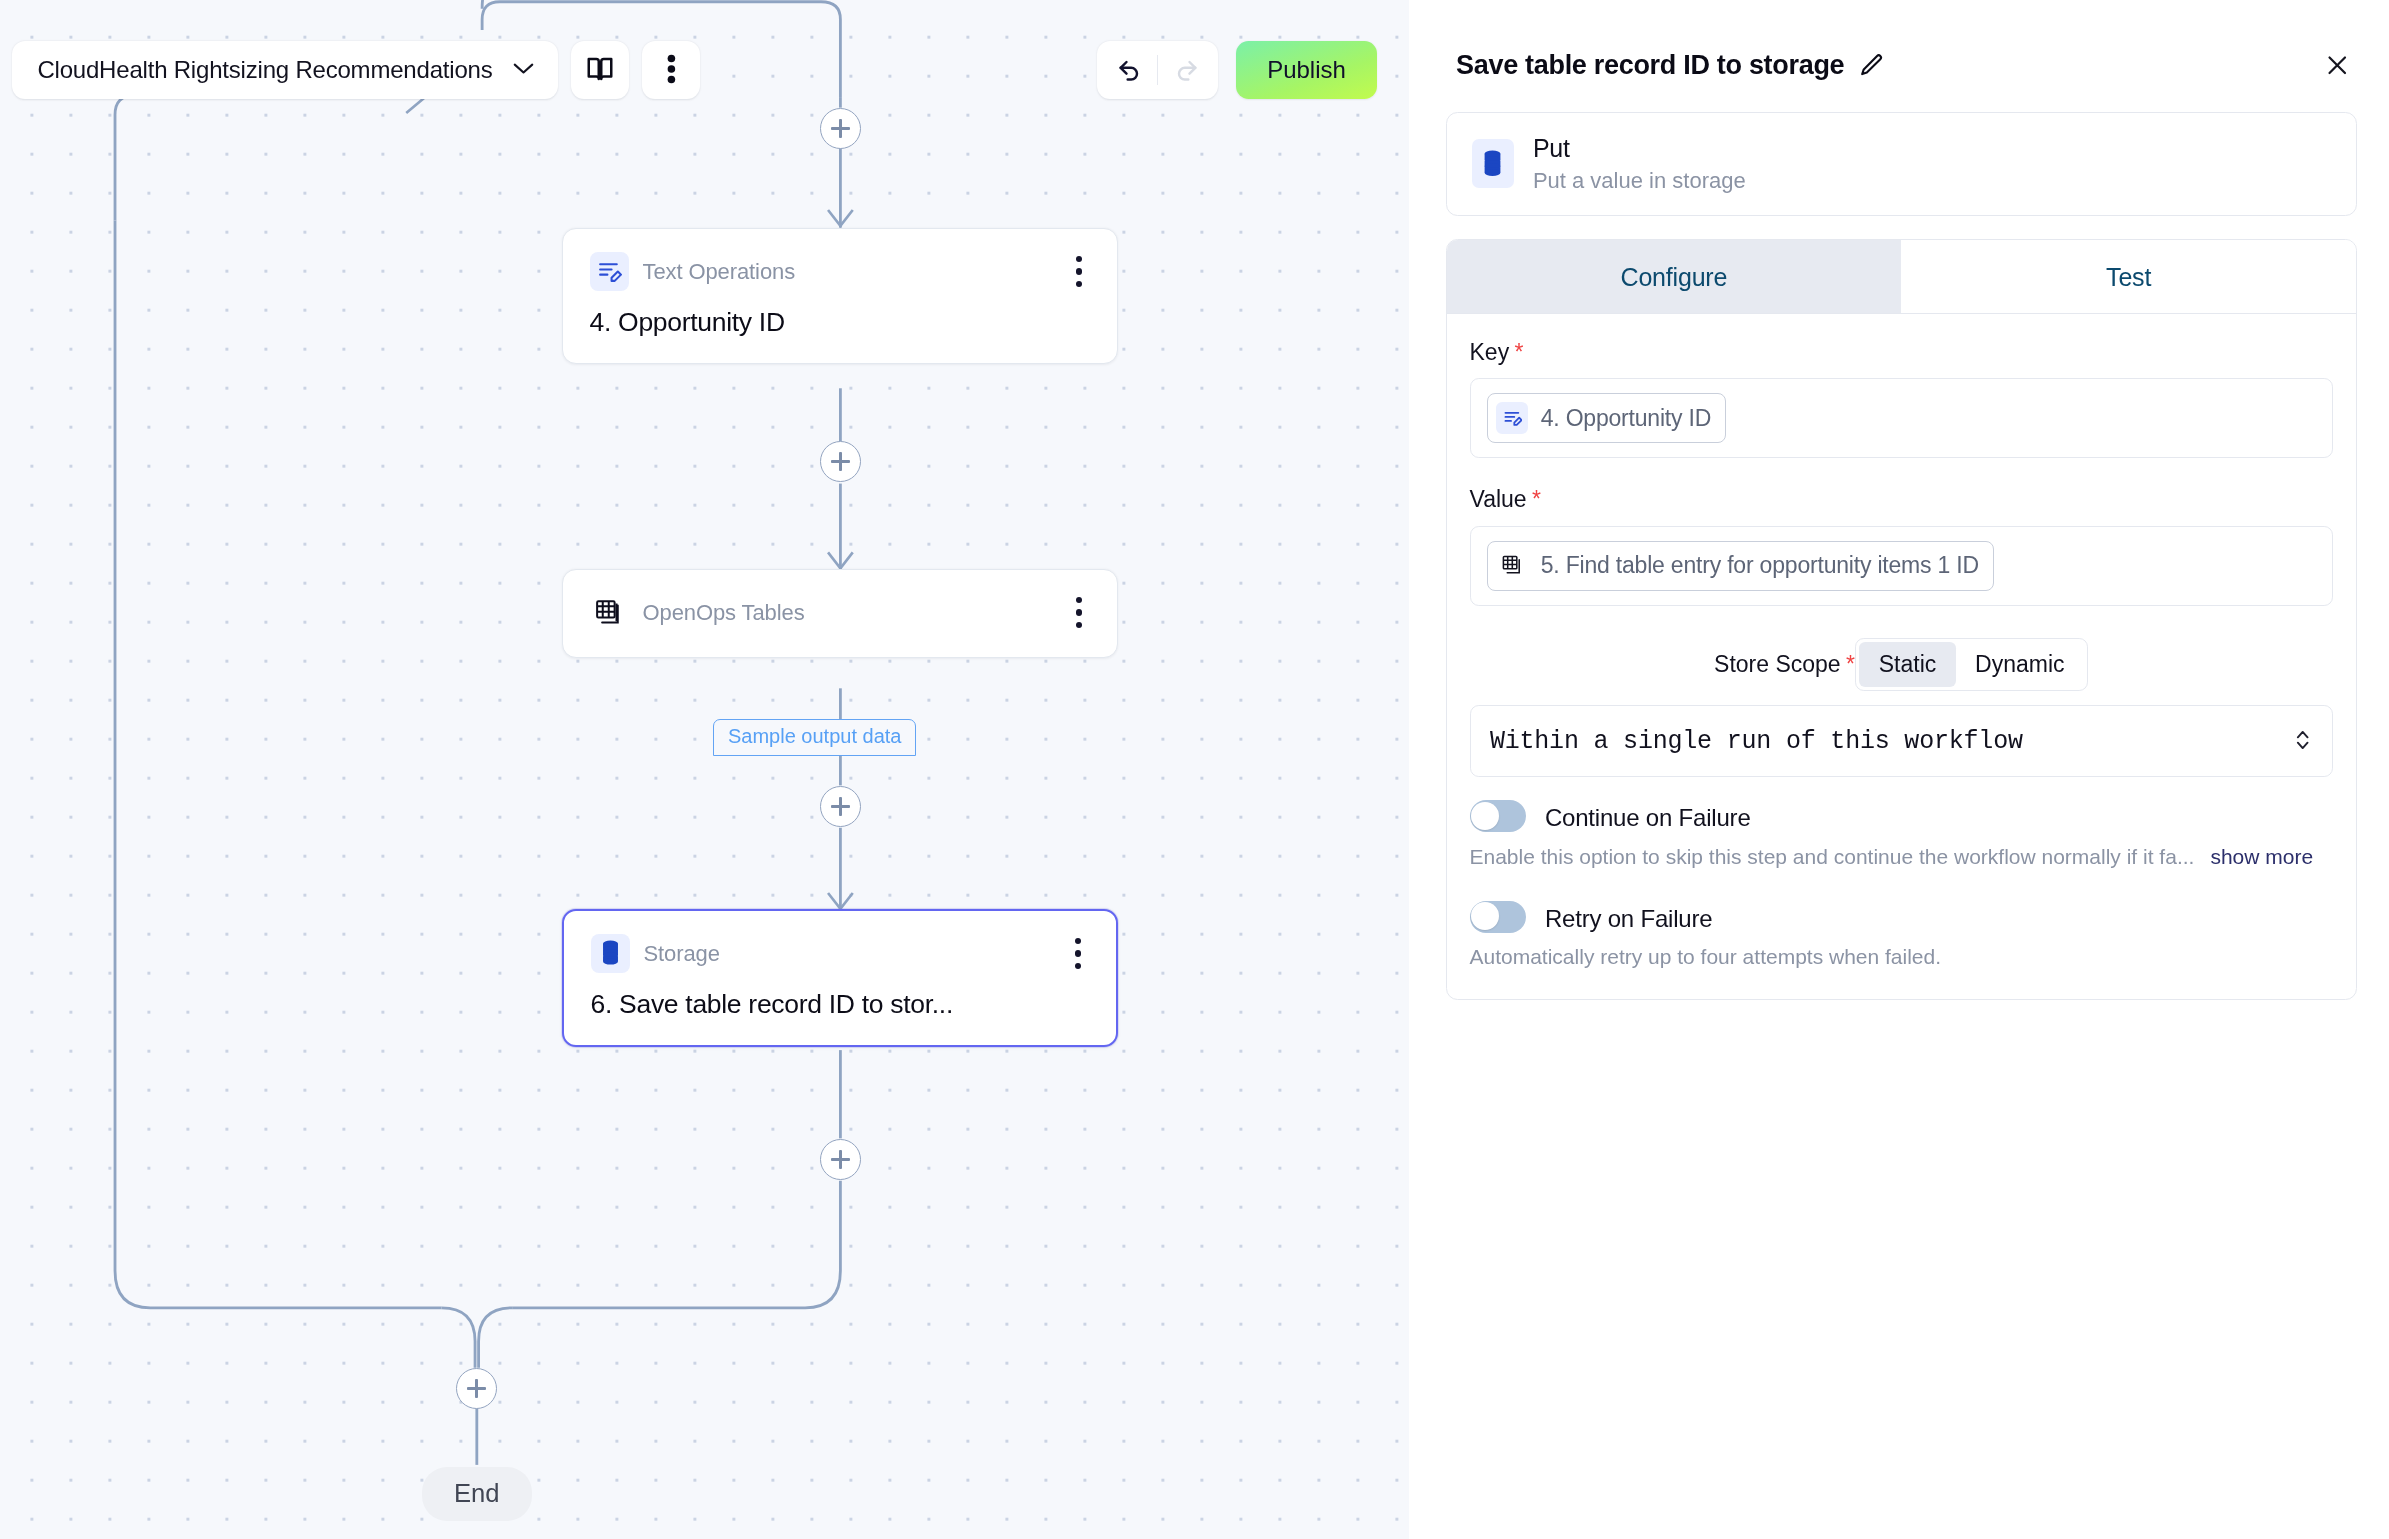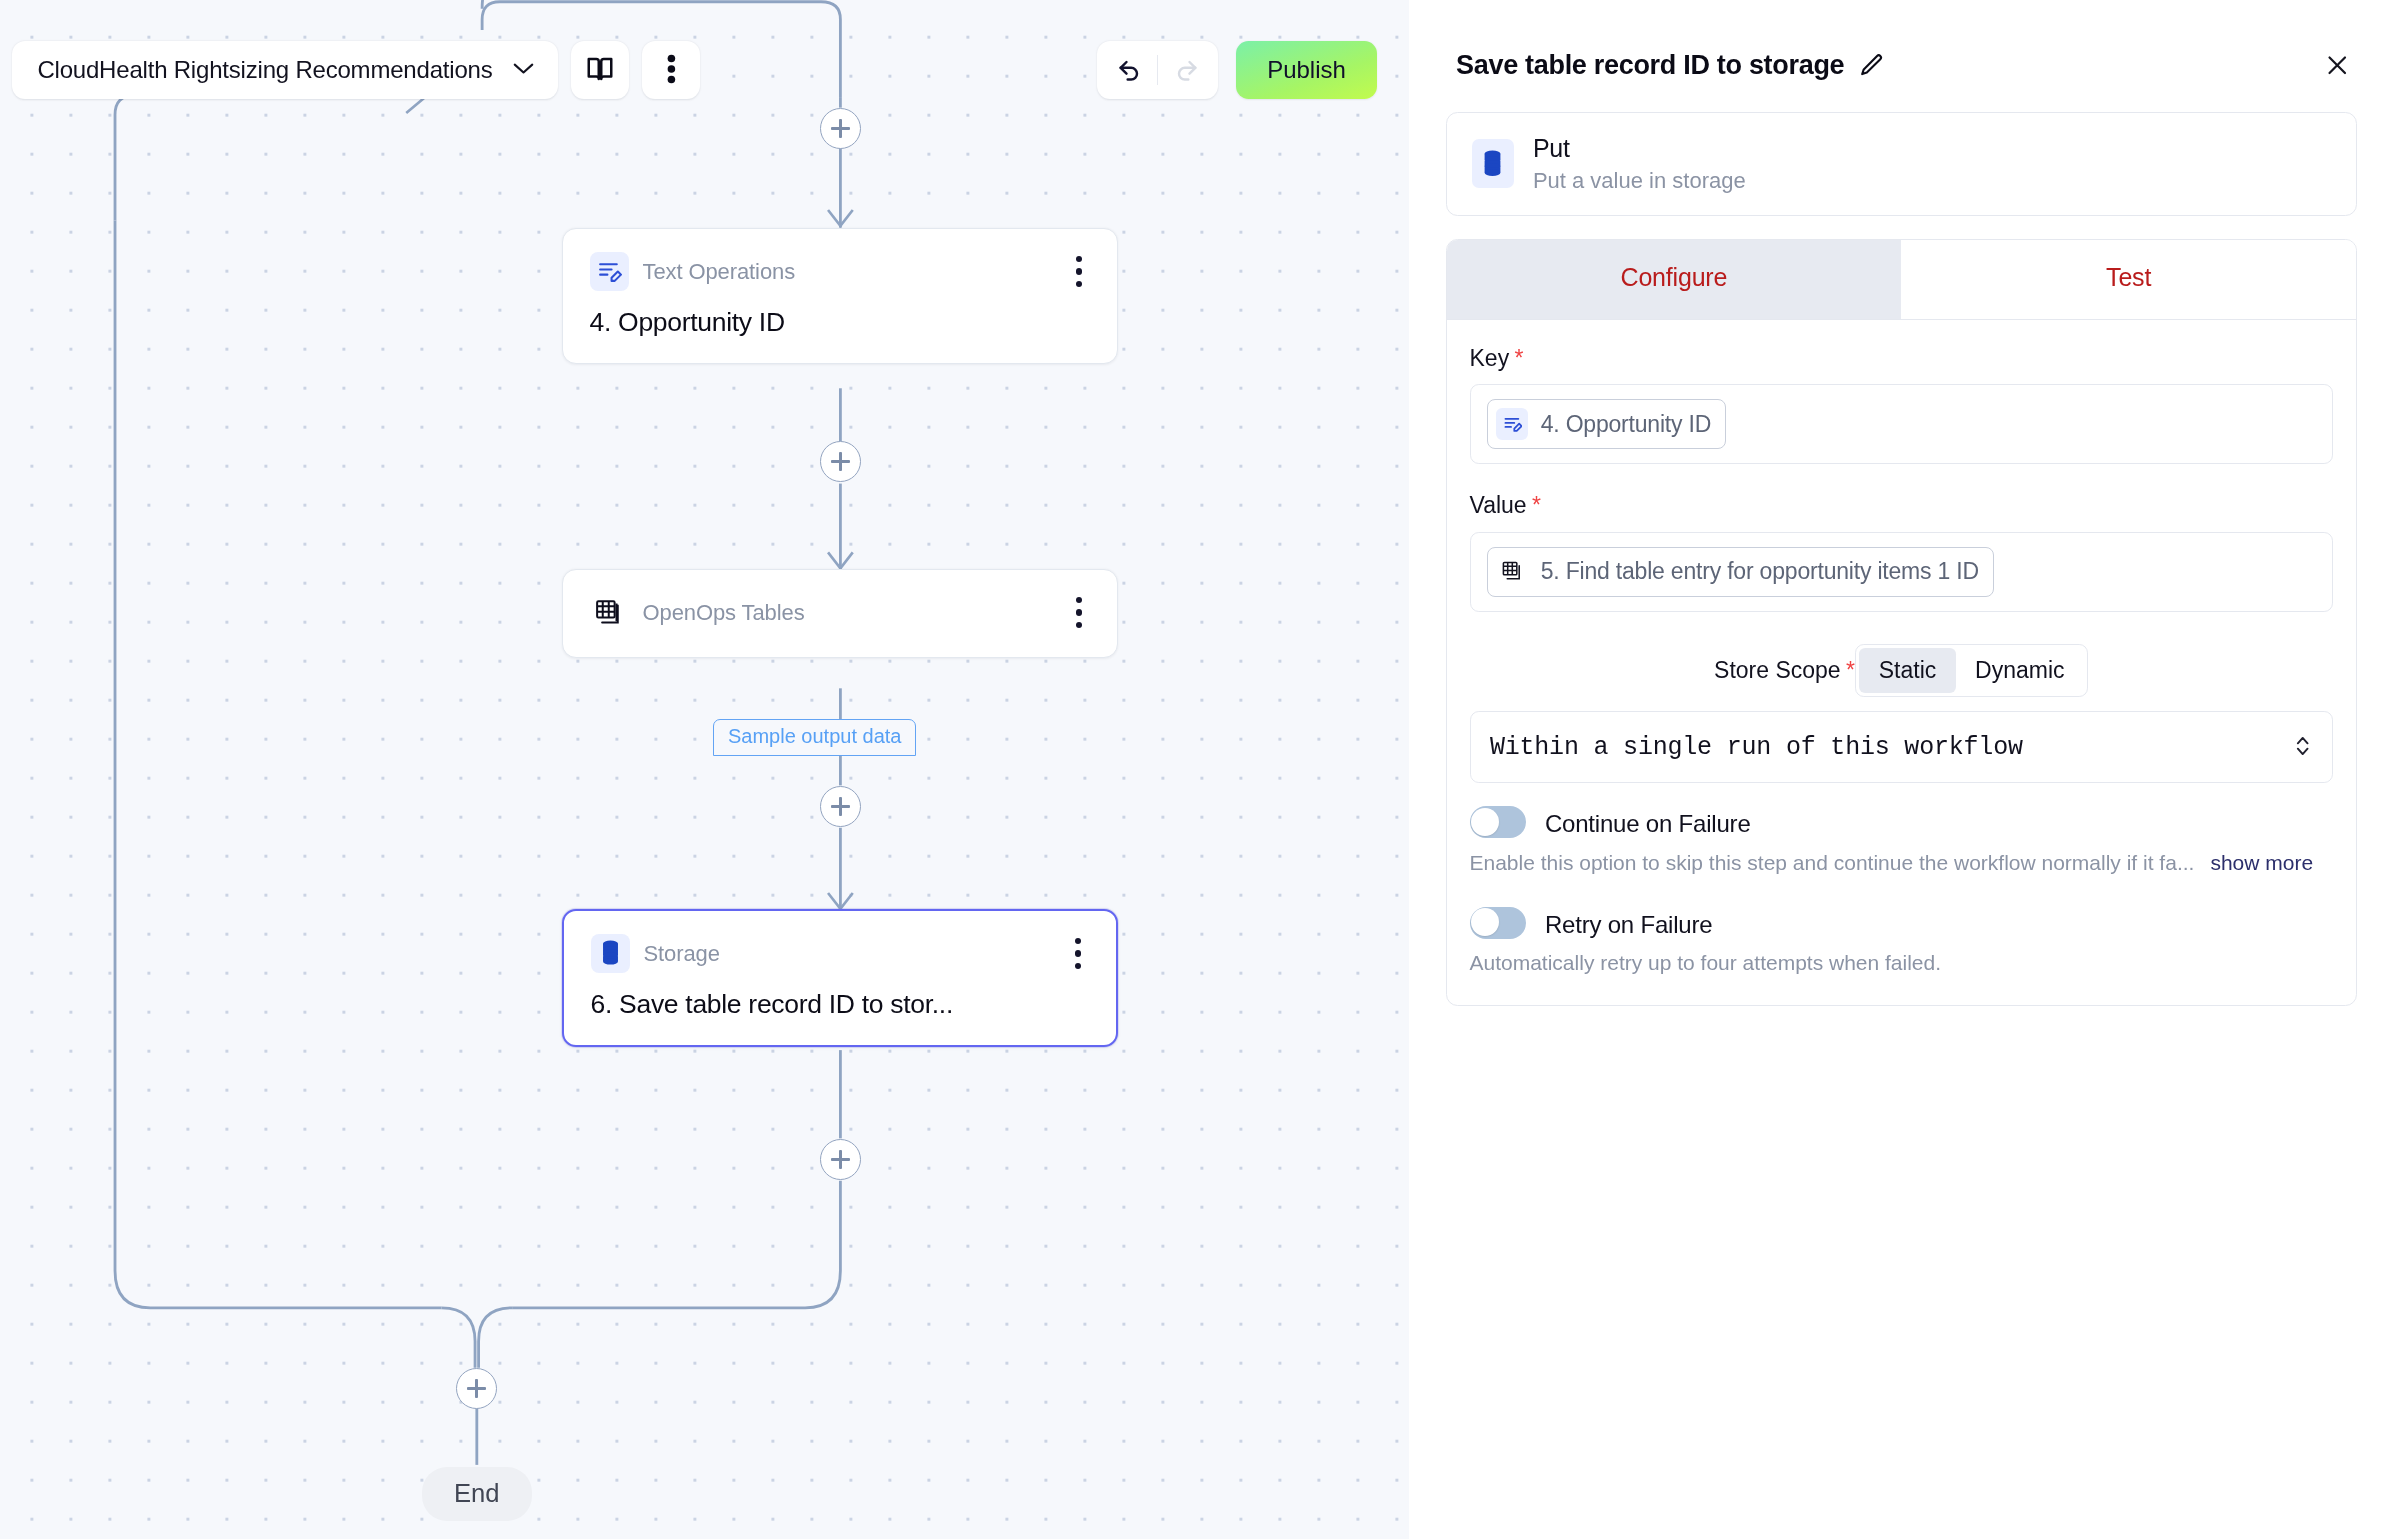--- a/index.html
+++ b/index.html
@@ -110,21 +110,21 @@
   .piece-card {
     margin: 26.5px 7px 0 11.5px; border: 1.3px solid #e5e8ef; border-radius: 11.5px;
     padding: 21px 25px; display: flex; align-items: center; gap: 19.4px; background: #fff;
   }
   .piece-ico { width: 42px; height: 49px; border-radius: 7px; background: #eaefff; display: flex; align-items: center; justify-content: center; flex: none; }
   .piece-name { font-size: 25px; color: #11111e; letter-spacing: -0.2px; }
   .piece-desc { font-size: 22px; color: #8b93a4; margin-top: 5.3px; }
 
   .form-card { margin: 23px 7px 0 11.5px; border: 1.3px solid #e5e8ef; border-radius: 11.5px; background: #fff; overflow: hidden; }
   .tabs { display: flex; border-bottom: 1.3px solid #e5e8ef; }
-  .tab { flex: 1; text-align: center; padding: 23px 0 27px; font-size: 25px; color: #b91c1c; cursor: pointer; letter-spacing: -0.2px; }
+  .tab { flex: 1; text-align: center; padding: 23px 0 21px; font-size: 25px; color: #0c4a6e; cursor: pointer; letter-spacing: -0.2px; }
   .tab.active { background: #e7eaf1; }
   .tab.inactive { background: #fff; }
 
   .form-body { padding: 25px 23px 30px 23px; }
   .field-label { font-size: 23px; color: #12121f; margin-bottom: 12.4px; display: flex; align-items: baseline; }
   .req { color: #ef4444; margin-left: 5.3px; font-size: 23px; }
 
   .input-box { border: 1.3px solid #e5e8ef; border-radius: 8.8px; padding: 14px 16px; min-height: 76px; display: flex; align-items: center; background: #fff; cursor: text; }
   .chip {
     display: inline-flex; align-items: center; gap: 12.4px;

